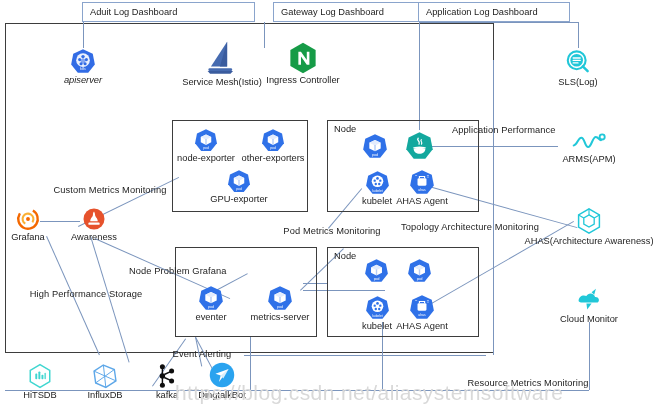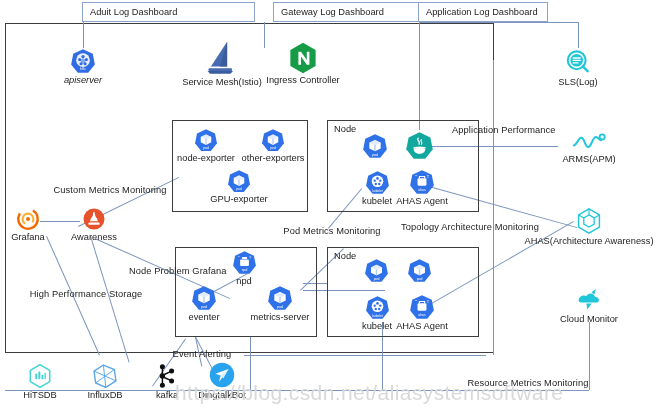--- a/index.html
+++ b/index.html
@@ -40,21 +40,21 @@
 <body>
 
 <div id="stage">
 
   <div class="tagbox" style="left:82px;top:2px;width:173px;height:20px;">
     <span>Aduit Log Dashboard</span>
   </div>
   <div class="tagbox" style="left:273px;top:2px;width:148px;height:20px;">
     <span>Gateway Log Dashboard</span>
   </div>
-  <div class="tagbox" style="left:418px;top:2px;width:130px;height:20px;">
+  <div class="tagbox" style="left:418px;top:2px;width:152px;height:20px;">
     <span>Application Log Dashboard</span>
   </div>
 
   <div class="box" style="left:5px;top:23px;width:489px;height:330px;"></div>
 
   <div class="ln lnv" style="left:83px;top:22px;height:26px;"></div>
 
   <div class="ln lnv" style="left:264px;top:22px;height:26px;"></div>
 
   <div class="ln lnv" style="left:419px;top:22px;height:108px;"></div>
@@ -290,36 +290,22 @@
         <line x1="22" y1="10" x2="24.5" y2="10"></line>
         <line x1="7.5" y1="8" x2="10" y2="8"></line>
       </g>
       <text x="16" y="27.6" font-size="4.2" fill="#ffffff" text-anchor="middle" font-family="Liberation Sans, sans-serif">ahas</text>
     </svg>
     <div class="cap">AHAS Agent</div>
   </div>
 
   <div class="box thin" style="left:175px;top:247px;width:142px;height:90px;"></div>
 
-  <div class="icowrap" style="left:244px;top:250px;width:60px;">
-    <svg class="ico" width="25" height="25" viewBox="0 0 32 32">
-      <polygon points="16,1.5 28,7.2 30.6,20.2 22.4,30.5 9.6,30.5 1.4,20.2 4,7.2" fill="#2F71E8"></polygon>
-      <rect x="10.4" y="12" width="11.2" height="8.6" rx="1.3" fill="#ffffff"></rect>
-      <rect x="12.6" y="9" width="6.8" height="2.4" rx="1" fill="#ffffff"></rect>
-      <g stroke="#bcd3fb" stroke-width=".9">
-        <line x1="22.2" y1="8.2" x2="24.6" y2="8.2"></line>
-        <line x1="22.2" y1="10.2" x2="24.6" y2="10.2"></line>
-        <line x1="7.4" y1="8.2" x2="9.8" y2="8.2"></line>
-      </g>
-      <text x="16" y="27.4" font-size="4.2" fill="#ffffff" text-anchor="middle" font-family="Liberation Sans, sans-serif">npd</text>
-    </svg>
-    <div class="cap">npd</div>
-  </div>
-
-  <div class="icowrap" style="left:204px;top:285px;width:60px;">
+
+  <div class="icowrap" style="left:211px;top:285px;width:60px;">
     <svg class="ico" width="26" height="26" viewBox="0 0 32 32">
       <polygon points="16,1.5 28,7.2 30.6,20.2 22.4,30.5 9.6,30.5 1.4,20.2 4,7.2" fill="#2F71E8"></polygon>
       <path d="M16 8.5 L23 12 V19 L16 22.5 L9 19 V12 Z" fill="#ffffff"></path>
       <path d="M16 8.5 L23 12 L16 15.5 L9 12 Z" fill="#e3ecfd"></path>
       <rect x="15.1" y="14.8" width="1.8" height="7.2" fill="#2F71E8" opacity=".35"></rect>
       <text x="16" y="27.8" font-size="4.4" fill="#ffffff" text-anchor="middle" font-family="Liberation Sans, sans-serif">pod</text>
     </svg>
     <div class="cap">eventer</div>
   </div>
 

